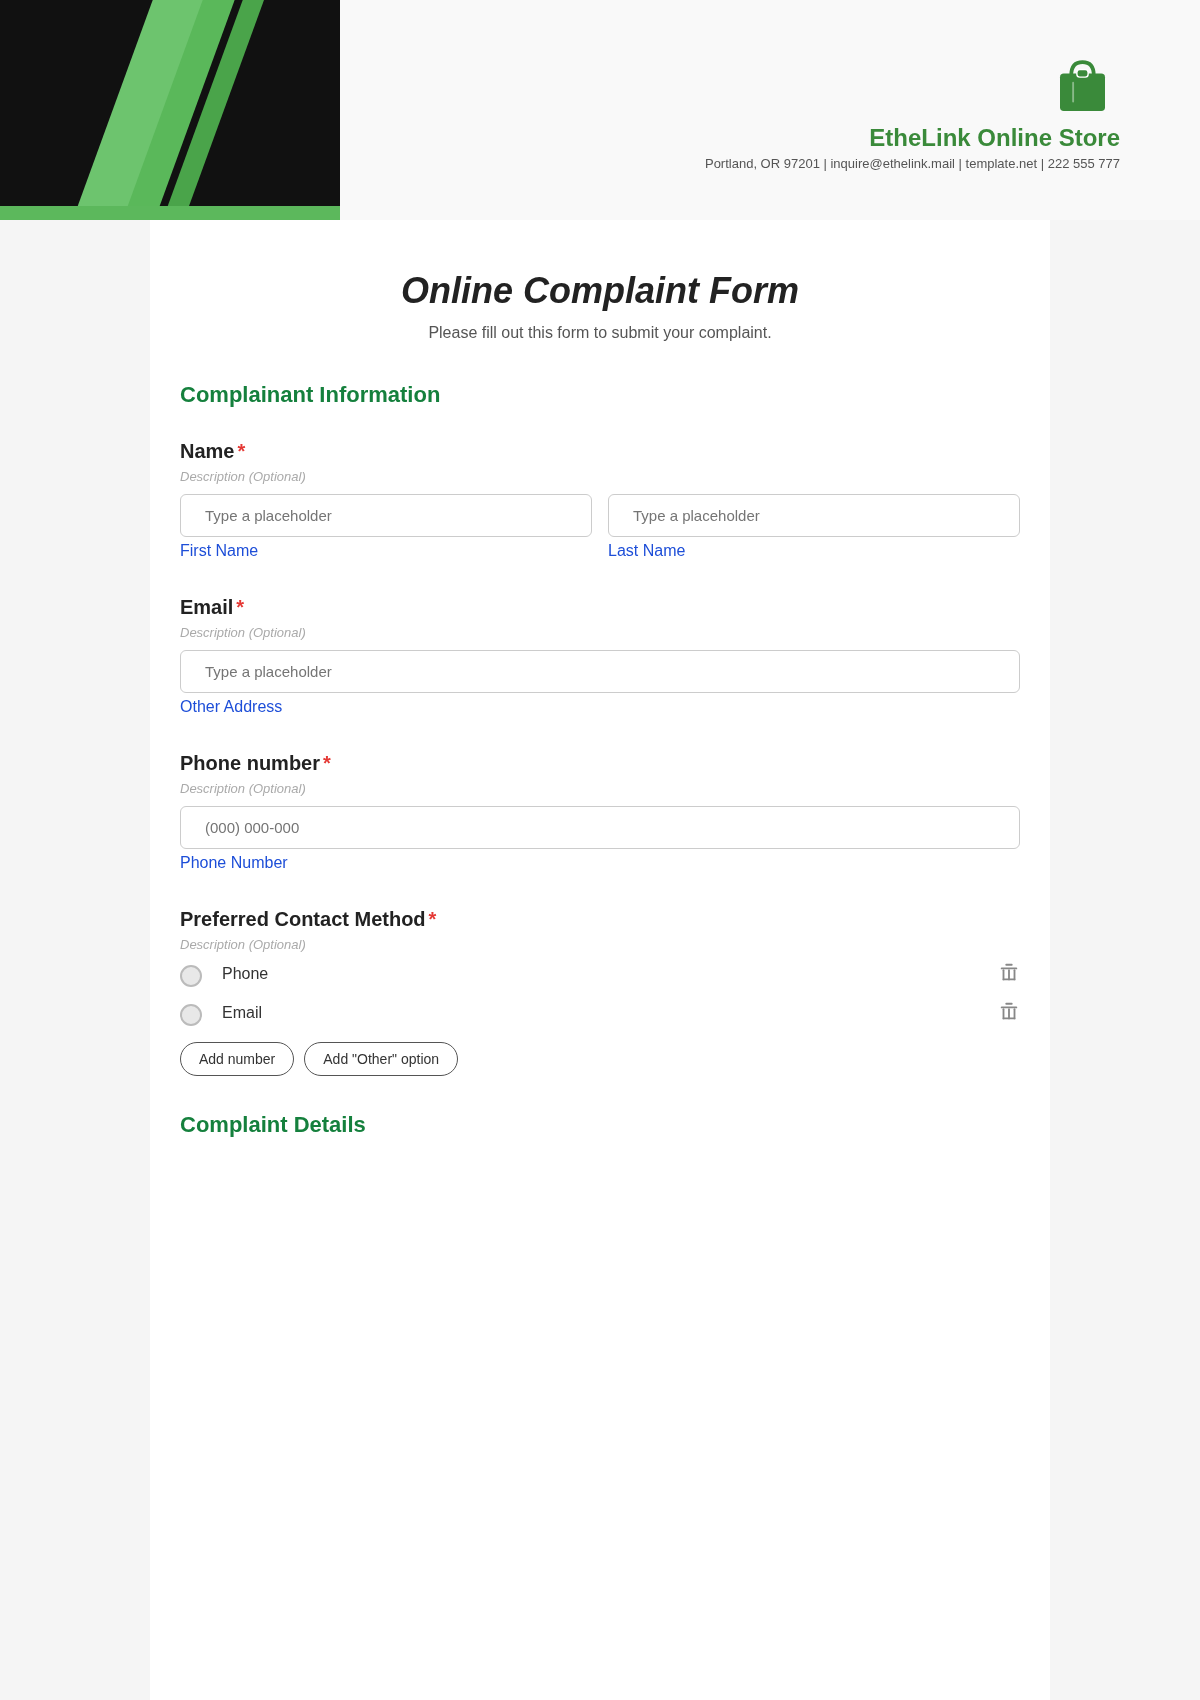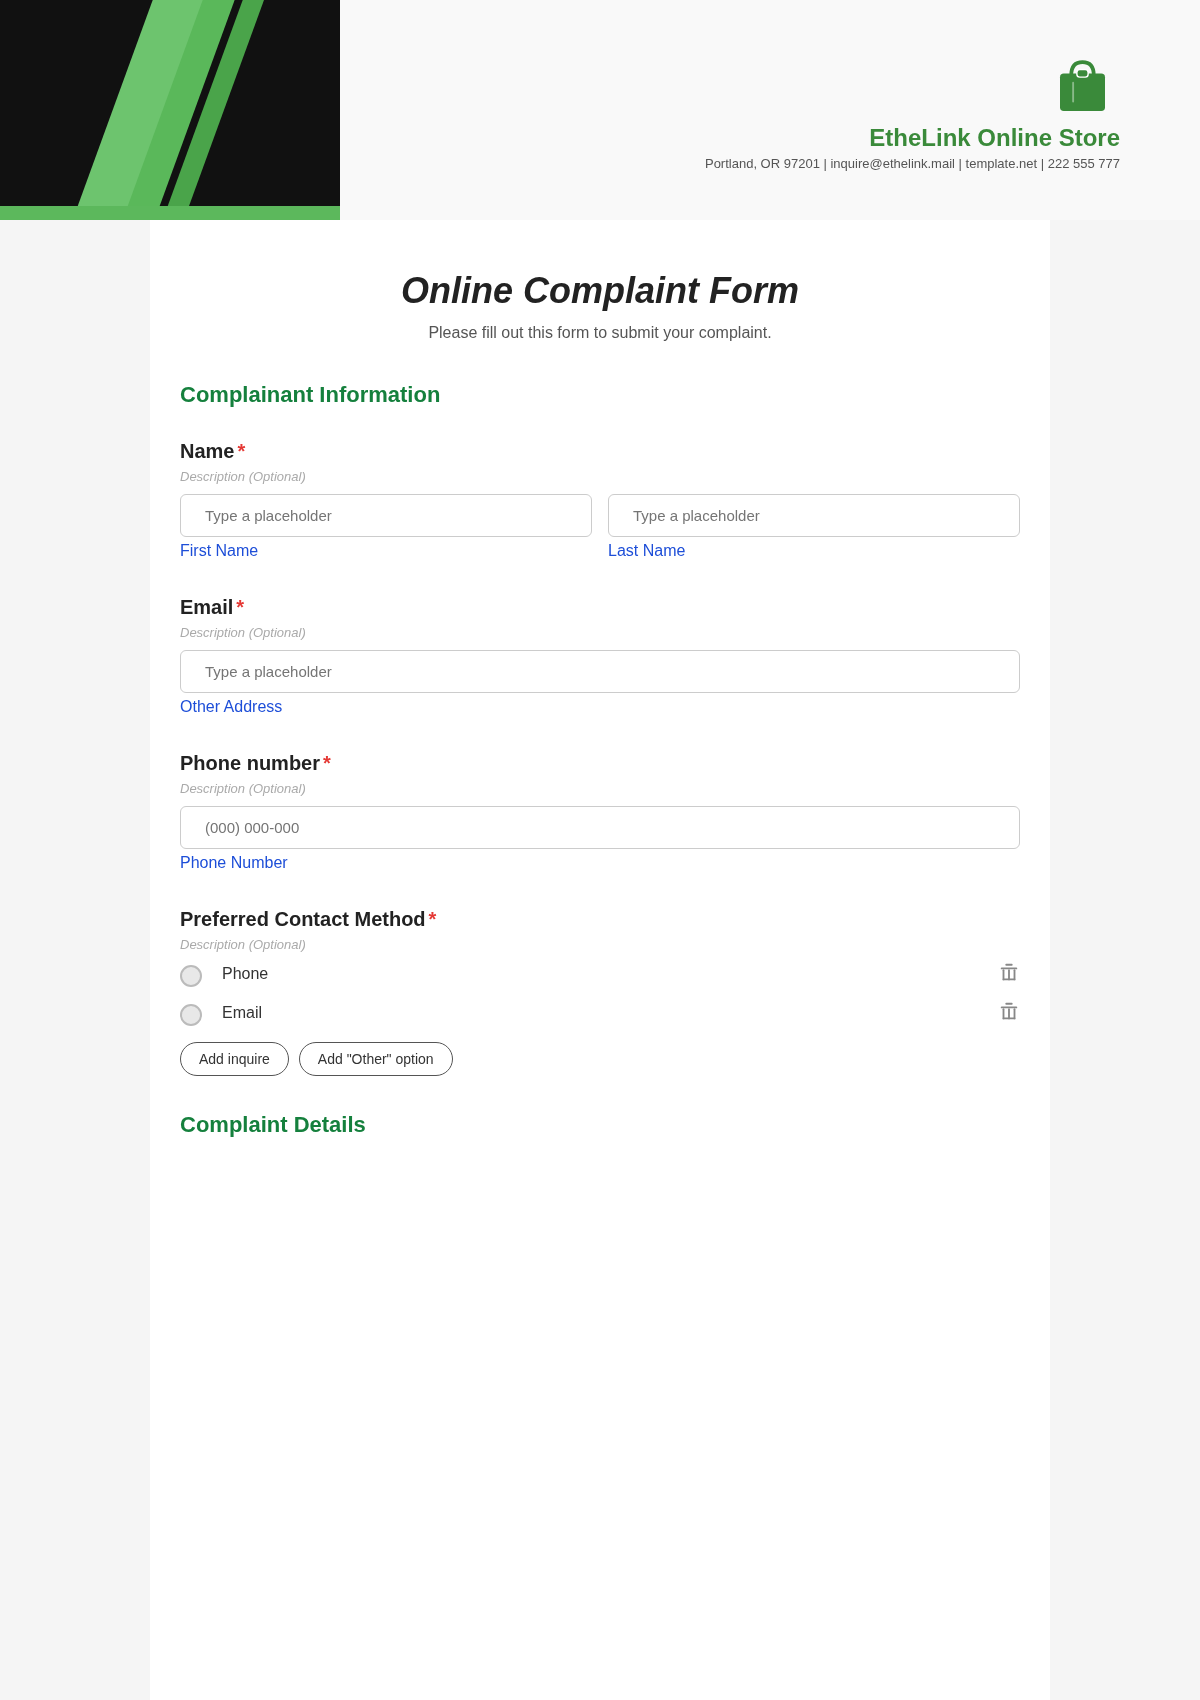--- a/index.html
+++ b/index.html
@@ -340,20 +340,20 @@
           <rect x="8" y="2" width="8" height="2" rx="1" fill="#888"></rect>
           <rect x="5" y="8" width="2" height="12" rx="1" fill="#888"></rect>
           <rect x="17" y="8" width="2" height="12" rx="1" fill="#888"></rect>
           <rect x="5" y="18" width="14" height="2" rx="1" fill="#888"></rect>
           <rect x="11" y="8" width="2" height="12" rx="1" fill="#888"></rect>
         </svg>
       </span>
     </div>
 
     <div class="add-options-row">
-      <button class="add-option-btn">Add inquire</button>
+      <button class="add-option-btn">Add number</button>
       <button class="add-option-btn">Add "Other" option</button>
     </div>
   </div>
 
   <h2 class="section-title">Complaint Details</h2>
 
 </div>
 
 </body></html>

